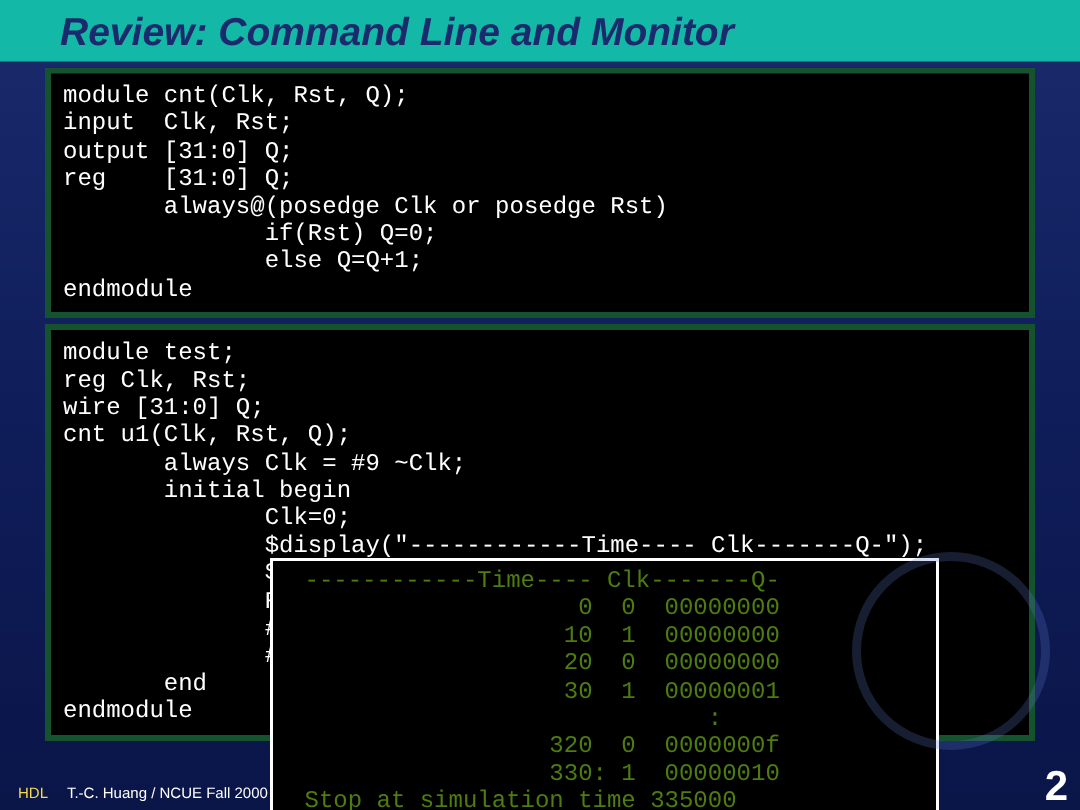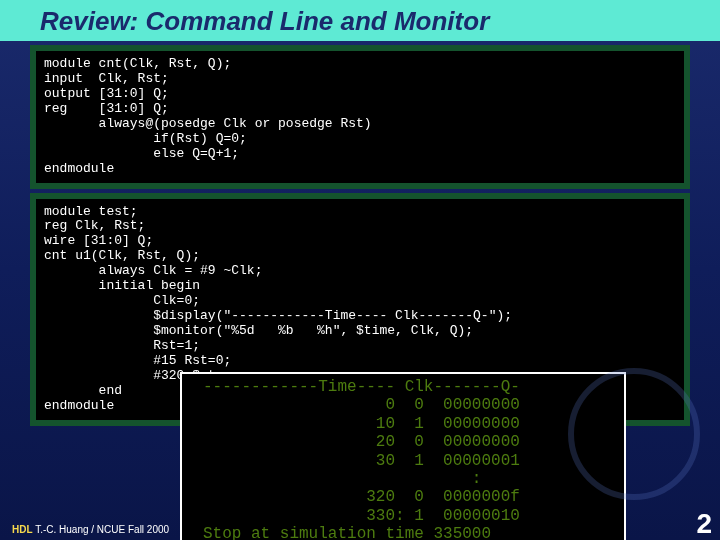--- a/index.html
+++ b/index.html
@@ -7,35 +7,35 @@
     padding: 0;
     width: 720px;
     height: 540px;
     background: linear-gradient(180deg, #1a2a6c 0%, #0f1d5a 50%, #0a1548 100%);
     font-family: Arial, sans-serif;
     overflow: hidden;
     position: relative;
   }
   .title {
     color: #1a2a6c;
-    background: #5eead4;
+    background: #14b8a6;
     font-size: 26px;
     font-weight: bold;
     font-style: italic;
     padding: 6px 17px 4px 40px;
     margin: 0;
   }
   .code-box {
-    border: 6px solid #14532d;
+    border: 4px solid #14532d;
     background: #000;
     margin: 4px 30px 4px 30px;
     padding: 6px 8px;
     color: #fff;
     font-family: "Courier New", monospace;
-    font-size: 13px;
+    font-size: 16px;
     line-height: 1.15;
     white-space: pre;
     overflow: visible;
   }
   .output-box {
     border: 2px solid #fff;
     background: #000;
     position: absolute;
     left: 180px;
     top: 372px;
@@ -49,21 +49,22 @@
   }
   .footer {
     position: absolute;
     bottom: 5px;
     left: 12px;
     color: #fff;
     font-size: 10px;
   }
   .footer .hdl {
     color: #f7d94c;
-    font-weight: bold;
+    font-weight: normal;
+    margin-right: 10px;
   }
   .slide-num {
     position: absolute;
     bottom: 0px;
     right: 8px;
     color: #fff;
     font-size: 28px;
     font-weight: bold;
   }
   .deco {

